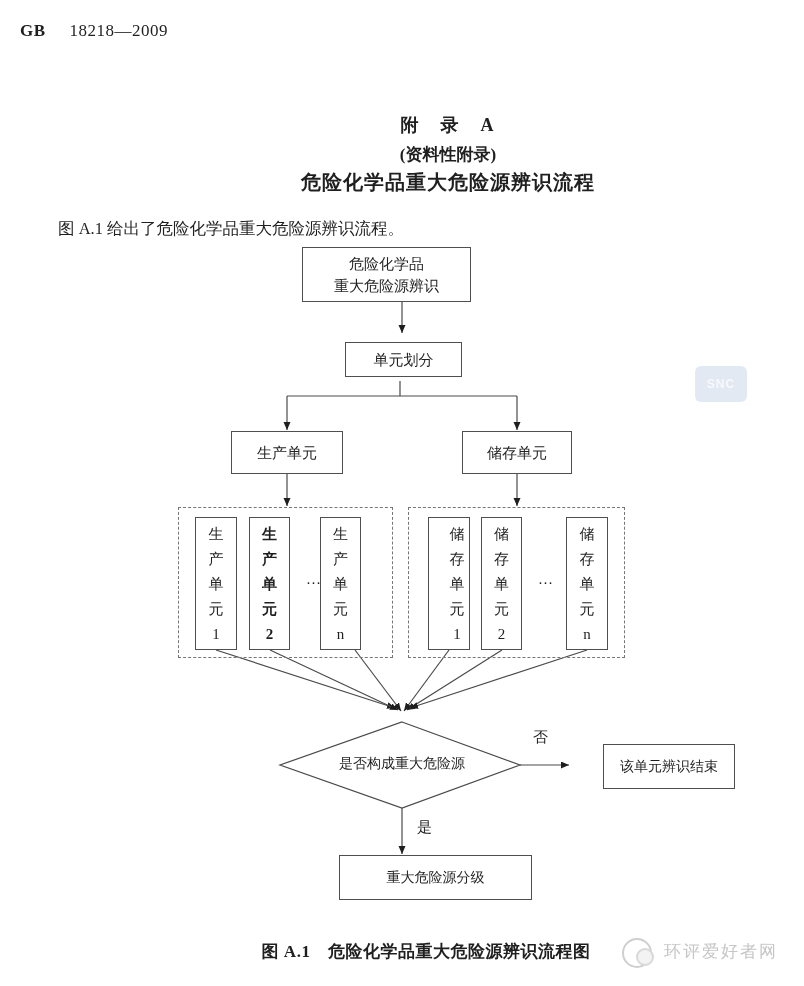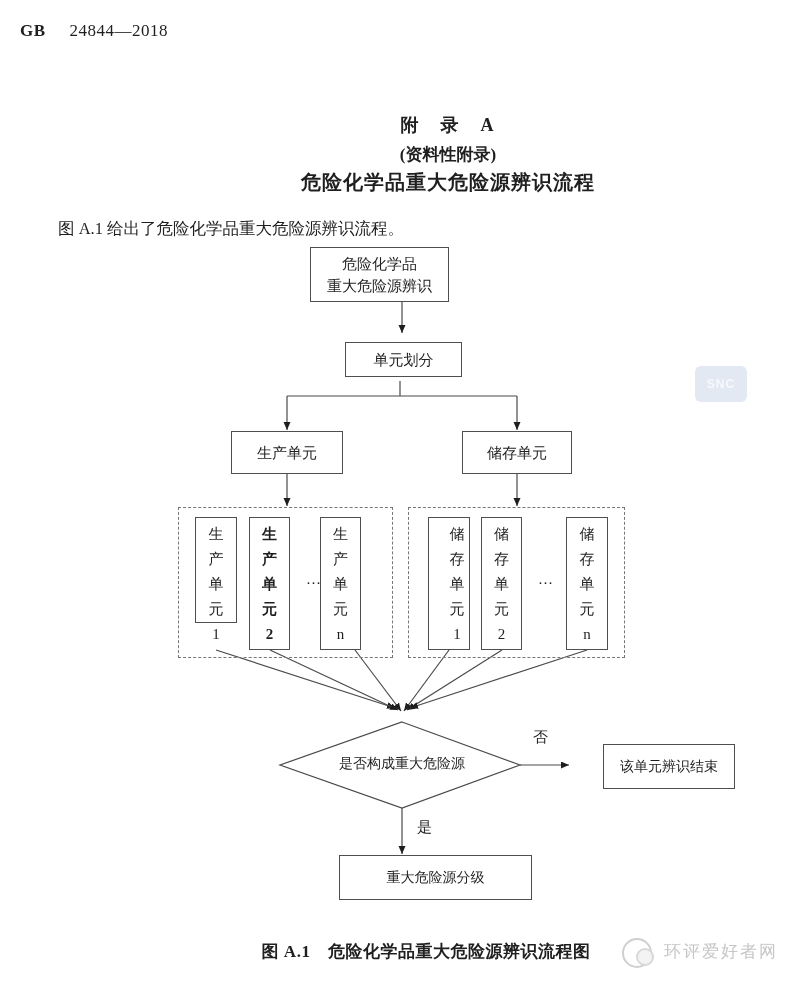--- a/index.html
+++ b/index.html
@@ -108,46 +108,46 @@
       <path d="M449 650 L404 711" marker-end="url(#arr)"></path>
       <path d="M502 650 L407 710" marker-end="url(#arr)"></path>
       <path d="M587 650 L410 708" marker-end="url(#arr)"></path>
       <polygon points="402,722 520,765 402,808 280,765" fill="#ffffff"></polygon>
       <path d="M520 765 L569 765" marker-end="url(#arr)"></path>
       <path d="M402 808 L402 854" marker-end="url(#arr)"></path>
     </g>
   </svg>
 
   <div class="abs doc-header">
-    <span class="code">GB</span><span>24844—2018</span>
+    <span class="code">GB</span><span>18218—2009</span>
   </div>
 
   <div class="abs title-line t1">附　录　A</div>
   <div class="abs title-line t2">(资料性附录)</div>
   <div class="abs title-line t3">危险化学品重大危险源辨识流程</div>
 
   <div class="abs intro">图 A.1 给出了危险化学品重大危险源辨识流程。</div>
 
-  <div class="fbox" style="left:310px;top:247px;width:139px;height:55px;">
+  <div class="fbox" style="left:302px;top:247px;width:169px;height:55px;">
     <div>
       <div>危险化学品</div>
       <div>重大危险源辨识</div>
     </div>
   </div>
 
   <div class="fbox" style="left:345px;top:334px;width:117px;height:35px;margin-top:8px;">单元划分</div>
 
   <div class="fbox" style="left:231px;top:431px;width:112px;height:43px;">生产单元</div>
 
   <div class="fbox" style="left:462px;top:431px;width:110px;height:43px;">储存单元</div>
 
   <div class="dashed" style="left:178px;top:507px;width:215px;height:151px;"></div>
   <div class="dashed" style="left:408px;top:507px;width:217px;height:151px;"></div>
 
-  <div class="vbox" style="left:195px;top:517px;width:42px;height:106px;">
+  <div class="vbox" style="left:195px;top:517px;width:42px;height:133px;">
     <div class="vtext">生产单元1</div>
   </div>
   <div class="vbox" style="left:249px;top:517px;width:41px;height:133px;font-weight:bold;">
     <div class="vtext">生产单元2</div>
   </div>
   <div class="abs ellipsis" style="left:301px;top:571px;width:26px;text-align:center;">…</div>
   <div class="vbox" style="left:320px;top:517px;width:41px;height:133px;">
     <div class="vtext">生产单元n</div>
   </div>
 

